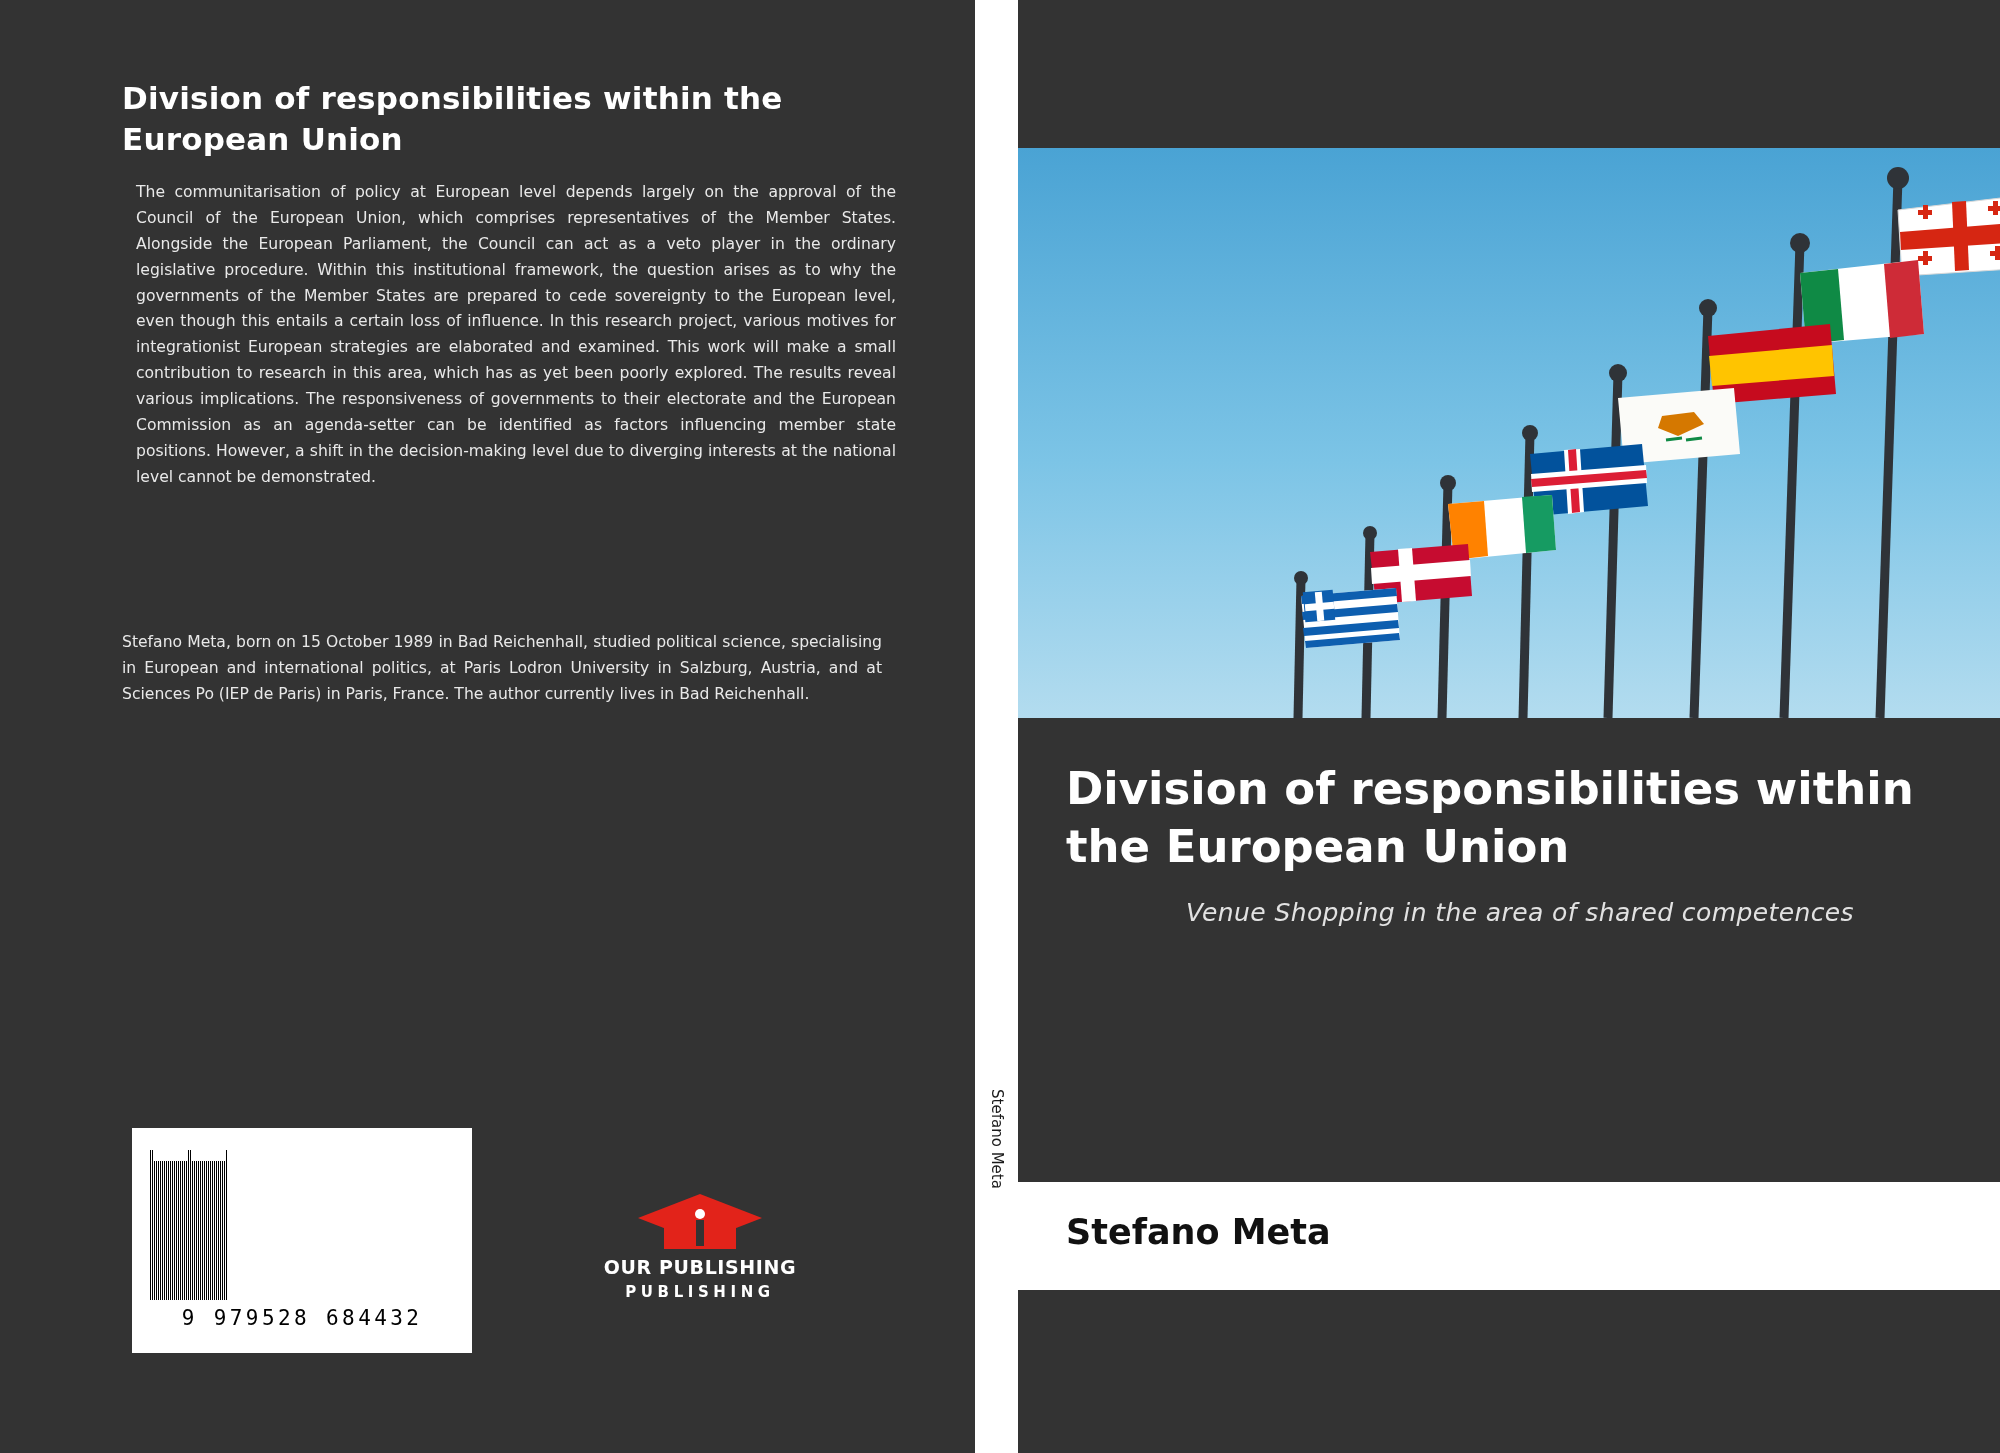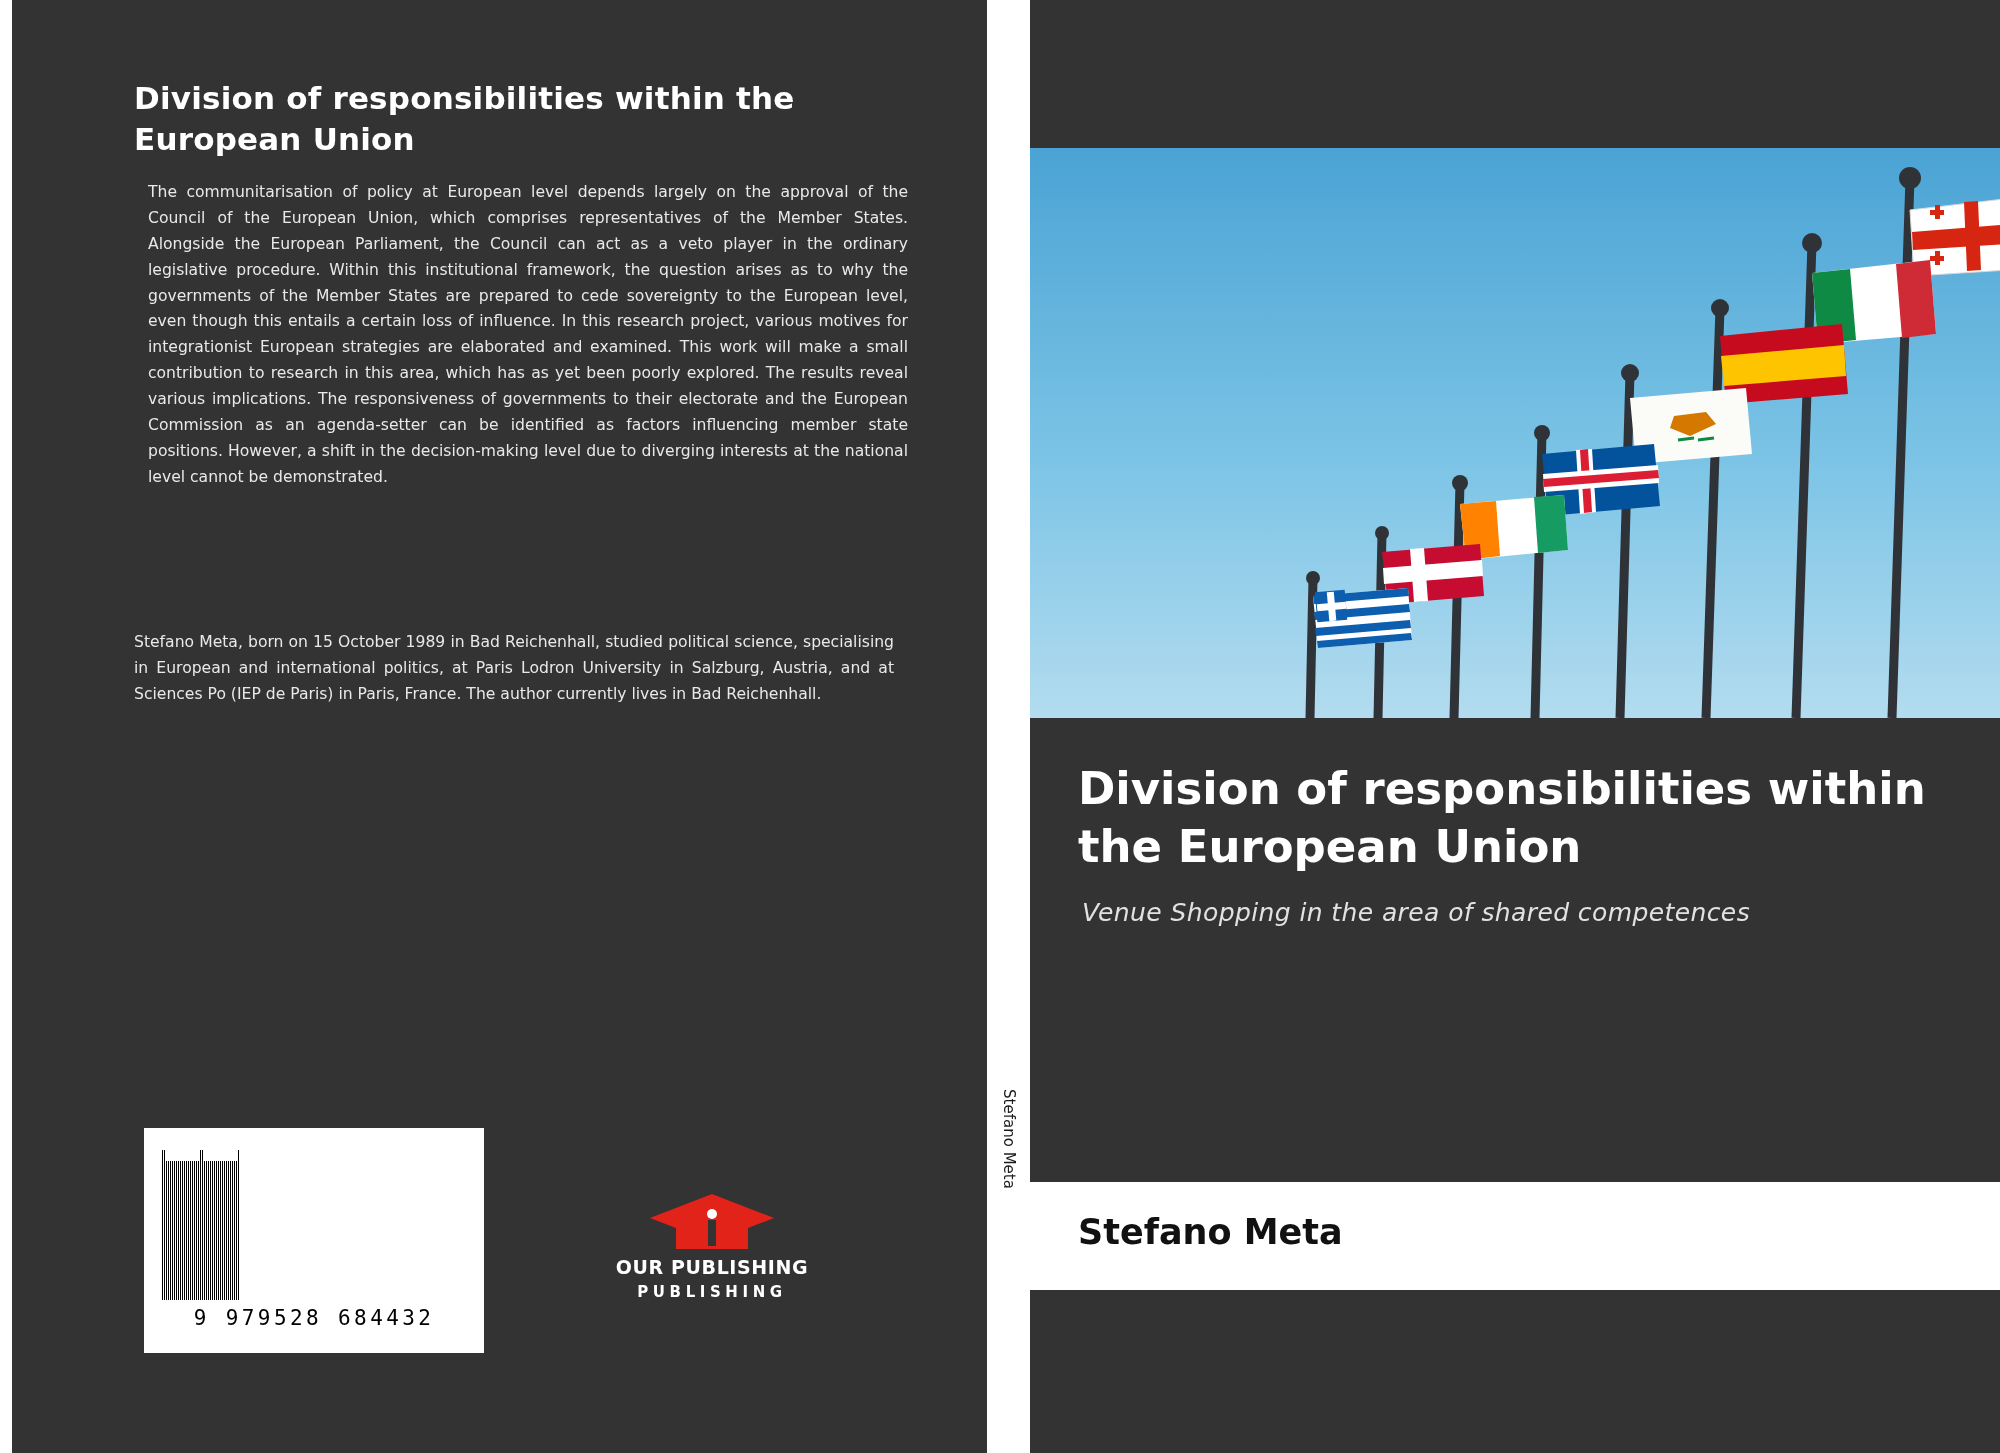--- a/index.html
+++ b/index.html
@@ -11,21 +11,20 @@
     width: 2000px;
     height: 1453px;
     font-family: "DejaVu Sans", sans-serif;
     overflow: hidden;
   }
   .cover {
     position: relative;
     width: 1767px;
     height: 1453px;
     background: #2b2b2b;
-    margin-left: 12px;
   }
 
   
   .back-cover {
     position: absolute;
     left: 0;
     top: 0;
     width: 975px;
     height: 1453px;
     background: #333333;
@@ -179,20 +178,21 @@
   }
   .front-subtitle {
     position: absolute;
     left: 52px;
     top: 898px;
     width: 900px;
     color: #e2e2e2;
     font-size: 25px;
     font-style: italic;
     letter-spacing: 0.4px;
+    text-align: center;
   }
   .author-band {
     position: absolute;
     left: 0;
     top: 1182px;
     width: 982px;
     height: 108px;
     background: #ffffff;
   }
   .author-name {

